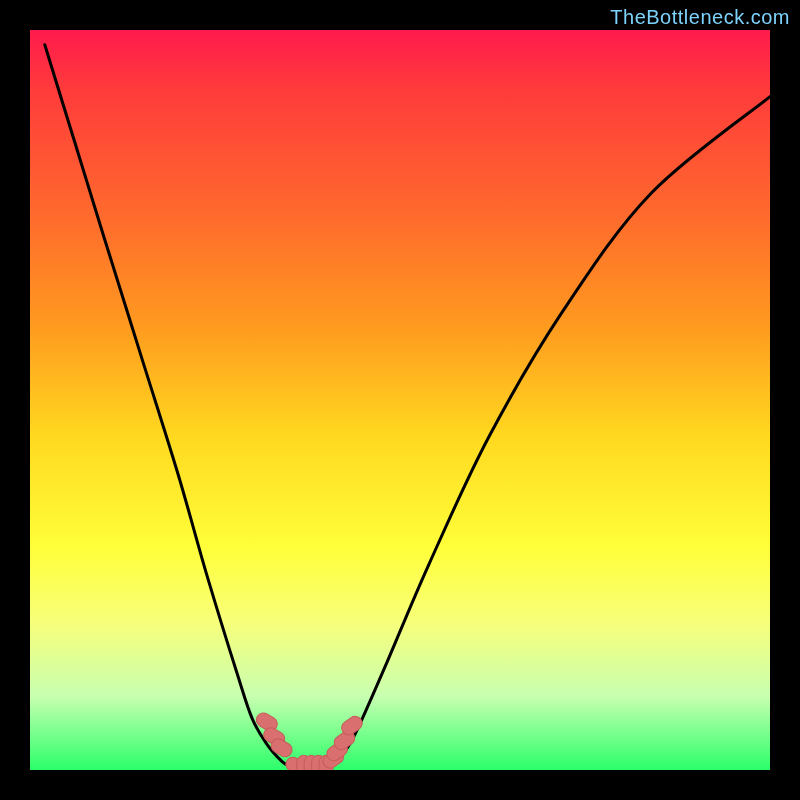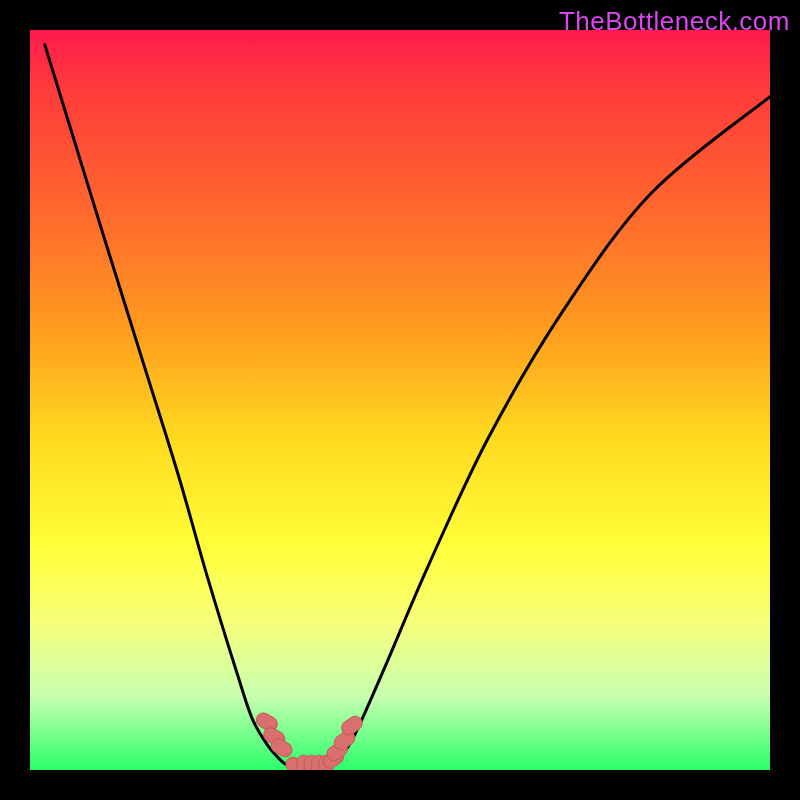--- a/index.html
+++ b/index.html
@@ -1,18 +1,18 @@
 <!DOCTYPE html>
 <html><head>
 <meta charset="utf-8">
 <style>
 html,body{margin:0;padding:0;width:800px;height:800px;overflow:hidden;font-family:Arial,Helvetica,sans-serif}
 .frame{position:absolute;inset:0;background:#000}
 .plot{position:absolute;left:30px;top:30px;width:740px;height:740px;background:linear-gradient(to bottom,#ff1a4d 0%,#ff3b3b 8%,#ff6a2d 25%,#ff9a1f 40%,#ffd91f 55%,#ffff3a 70%,#f7ff7a 80%,#c8ffb0 90%,#2bff6a 100%)}
-.watermark{position:absolute;top:6px;right:10px;color:#d946ef;font-size:26px;letter-spacing:.5px}
+.watermark{position:absolute;top:6px;right:10px;color:#7dd3fc;font-size:20px;letter-spacing:.5px}
 svg{position:absolute;inset:0}
 </style>
 </head>
 <body>
 
 <div class="frame">
   <div class="watermark">TheBottleneck.com</div>
   <div class="plot">
     <svg viewBox="0 0 740 740">
       <g id="curves">

